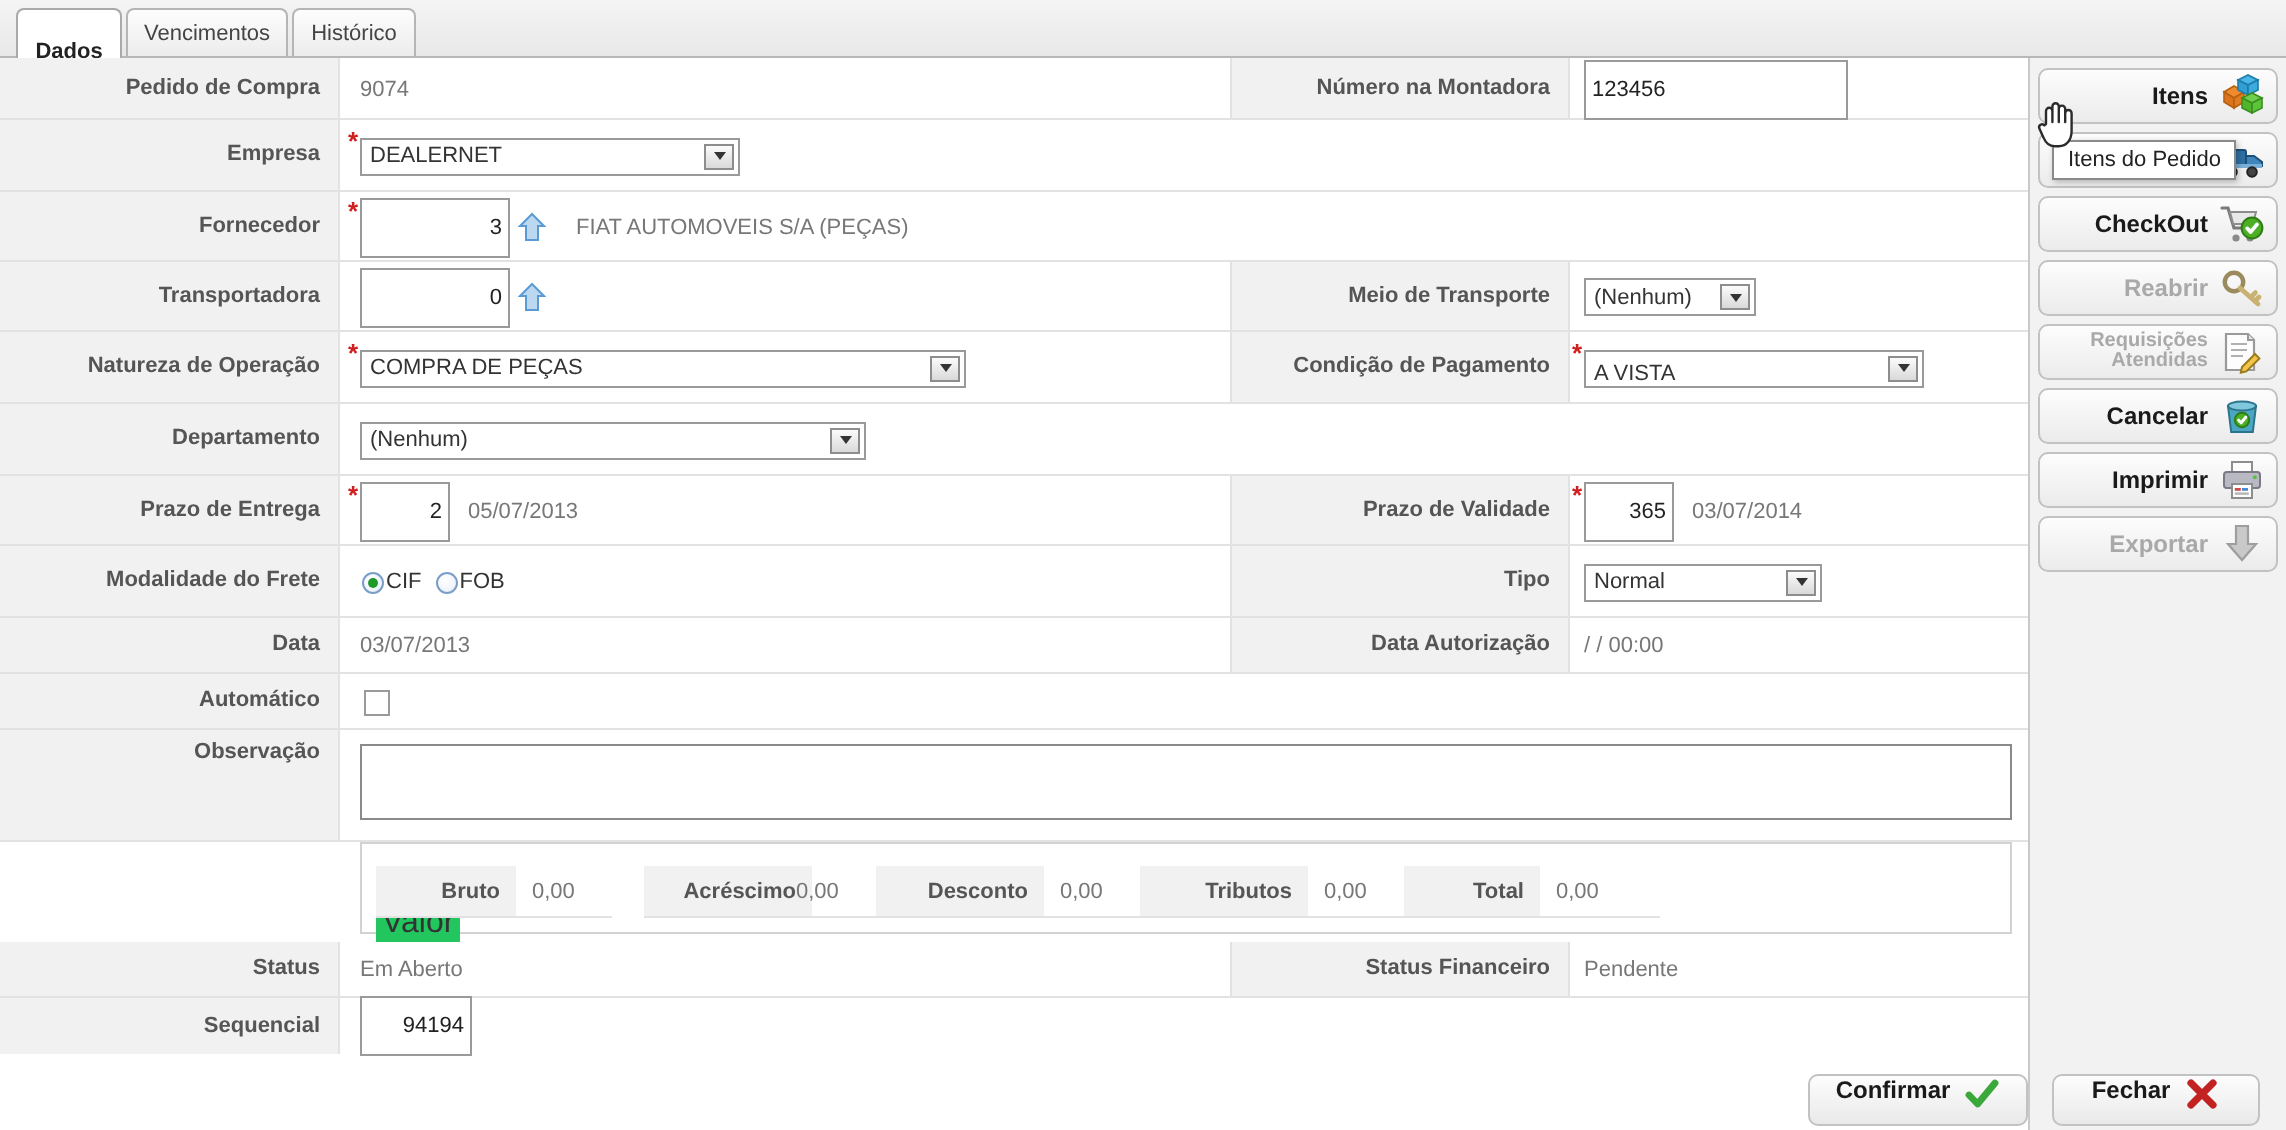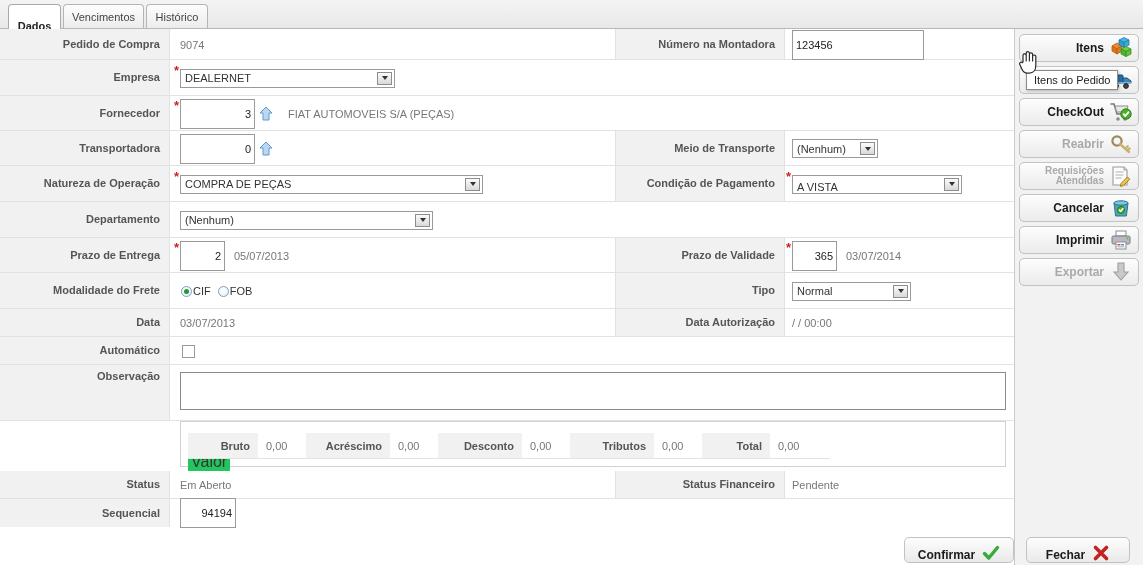--- a/index.html
+++ b/index.html
@@ -199,21 +199,21 @@
   
   #footer{
     position:absolute;left:0;top:534px;width:1014px;height:31px;
     background:#fff;
   }
   .fbtn{
     position:absolute;top:537px;height:26px;
     border:1px solid #c2c2c2;border-radius:5px;
     background:linear-gradient(#fdfdfd,#e9e9e9);
     box-sizing:border-box;
-    display:flex;align-items:flex-end;justify-content:center;
+    display:flex;align-items:flex-start;justify-content:center;
     font-size:12px;font-weight:bold;color:#1a1a1a;
     cursor:pointer;
   }
   .fbtn .fico{margin-left:7px;width:18px;height:18px;display:block;}
   .hr-sep{
     position:absolute;left:180px;top:525px;width:380px;height:1px;background:#e2e2e2;
   }
 </style>
 </head>
 <body>
@@ -240,21 +240,21 @@
     <div class="lbl" style="left:615px;width:170px;border-left:1px solid #e2e2e2;">Número na Montadora</div>
     <div class="fld" style="left:792px;top:0;height:31px;">
       <input class="txt" style="width: 132px;" type="text" value="123456">
     </div>
   </div>
 
   <div class="row" style="top:31px;height:36px;">
     <div class="lbl">Empresa</div>
     <div class="req" style="left:174px;top:4px;">*</div>
     <div class="fld" style="left:180px;top:0;height:36px;">
-      <div class="selwrap" style="width:215px;text-align:center;">
+      <div class="selwrap" style="width:190px;text-align:center;">
         <span>DEALERNET</span>
         <span class="selarrow">
             <i></i>
           </span>
       </div>
     </div>
   </div>
 
   <div class="row" style="top:67px;height:35px;">
     <div class="lbl">Fornecedor</div>
@@ -383,21 +383,21 @@
     <div class="fld" style="left:180px;top:5px;height:42px;">
       <textarea class="obs" style="width: 826px; height: 38px;" placeholder=""></textarea>
     </div>
   </div>
 
   <div id="valorbox"></div>
   <div id="valorlegend">Valor</div>
 
   <div class="vcell-l" style="left:188px;width:70px;">Bruto</div>
   <div class="vcell-v" style="left:258px;width:48px;">0,00</div>
-  <div class="vcell-l" style="left:306px;width:84px;">Acréscimo</div>
+  <div class="vcell-l" style="left:322px;width:84px;">Acréscimo</div>
   <div class="vcell-v" style="left:390px;width:48px;">0,00</div>
   <div class="vcell-l" style="left:438px;width:84px;">Desconto</div>
   <div class="vcell-v" style="left:522px;width:48px;">0,00</div>
   <div class="vcell-l" style="left:570px;width:84px;">Tributos</div>
   <div class="vcell-v" style="left:654px;width:48px;">0,00</div>
   <div class="vcell-l" style="left:702px;width:68px;">Total</div>
   <div class="vcell-v" style="left:770px;width:60px;">0,00</div>
 
   <div class="row" style="top:442px;height:28px;">
     <div class="lbl">Status</div>

